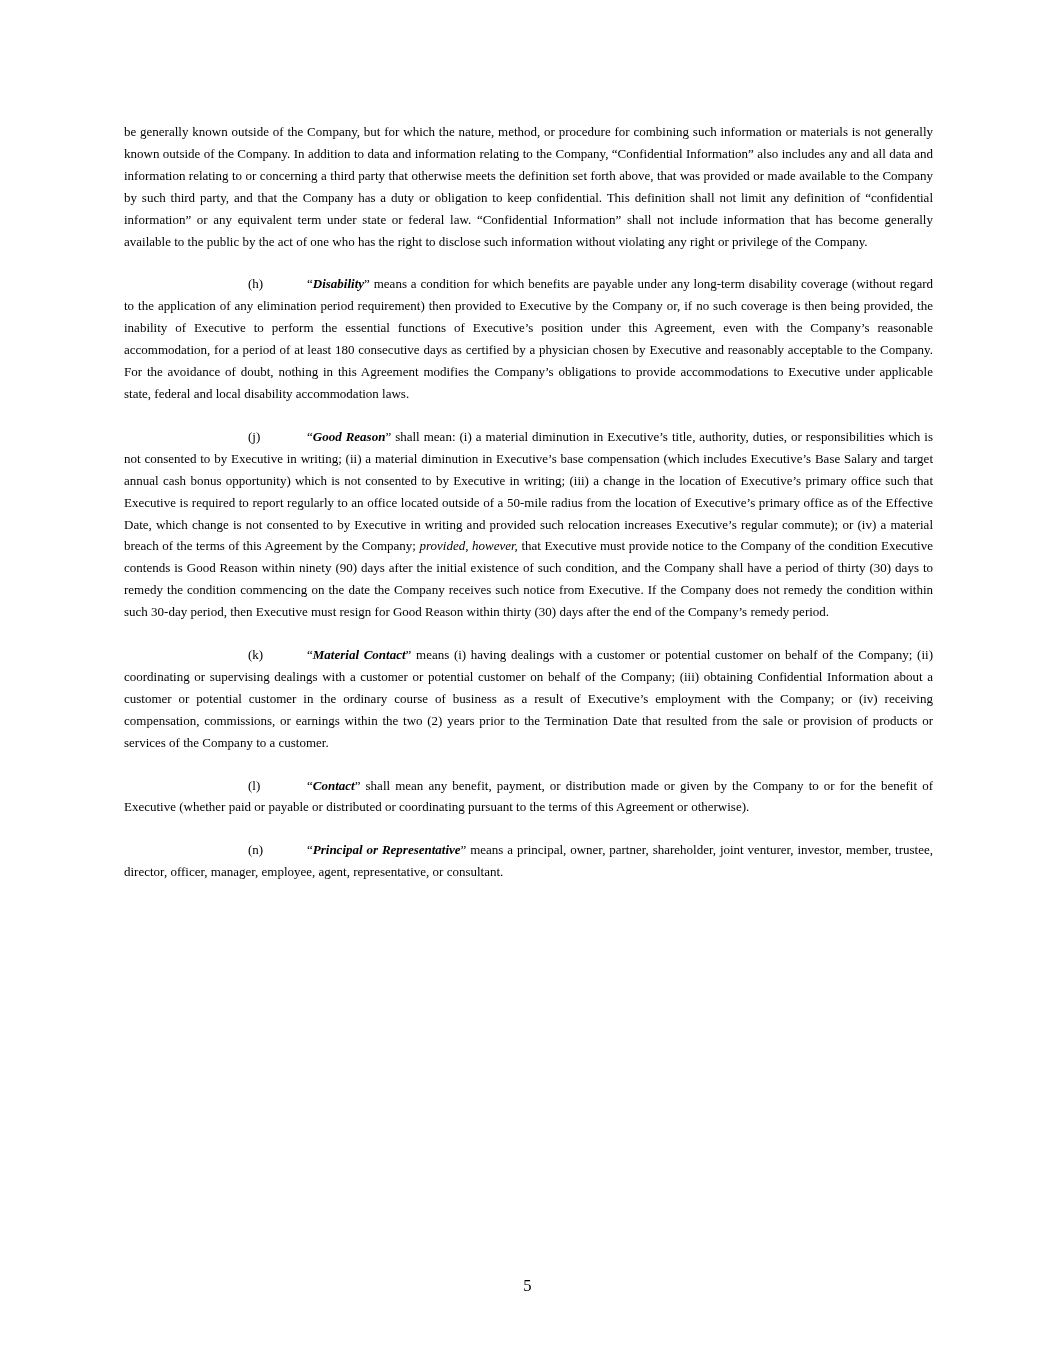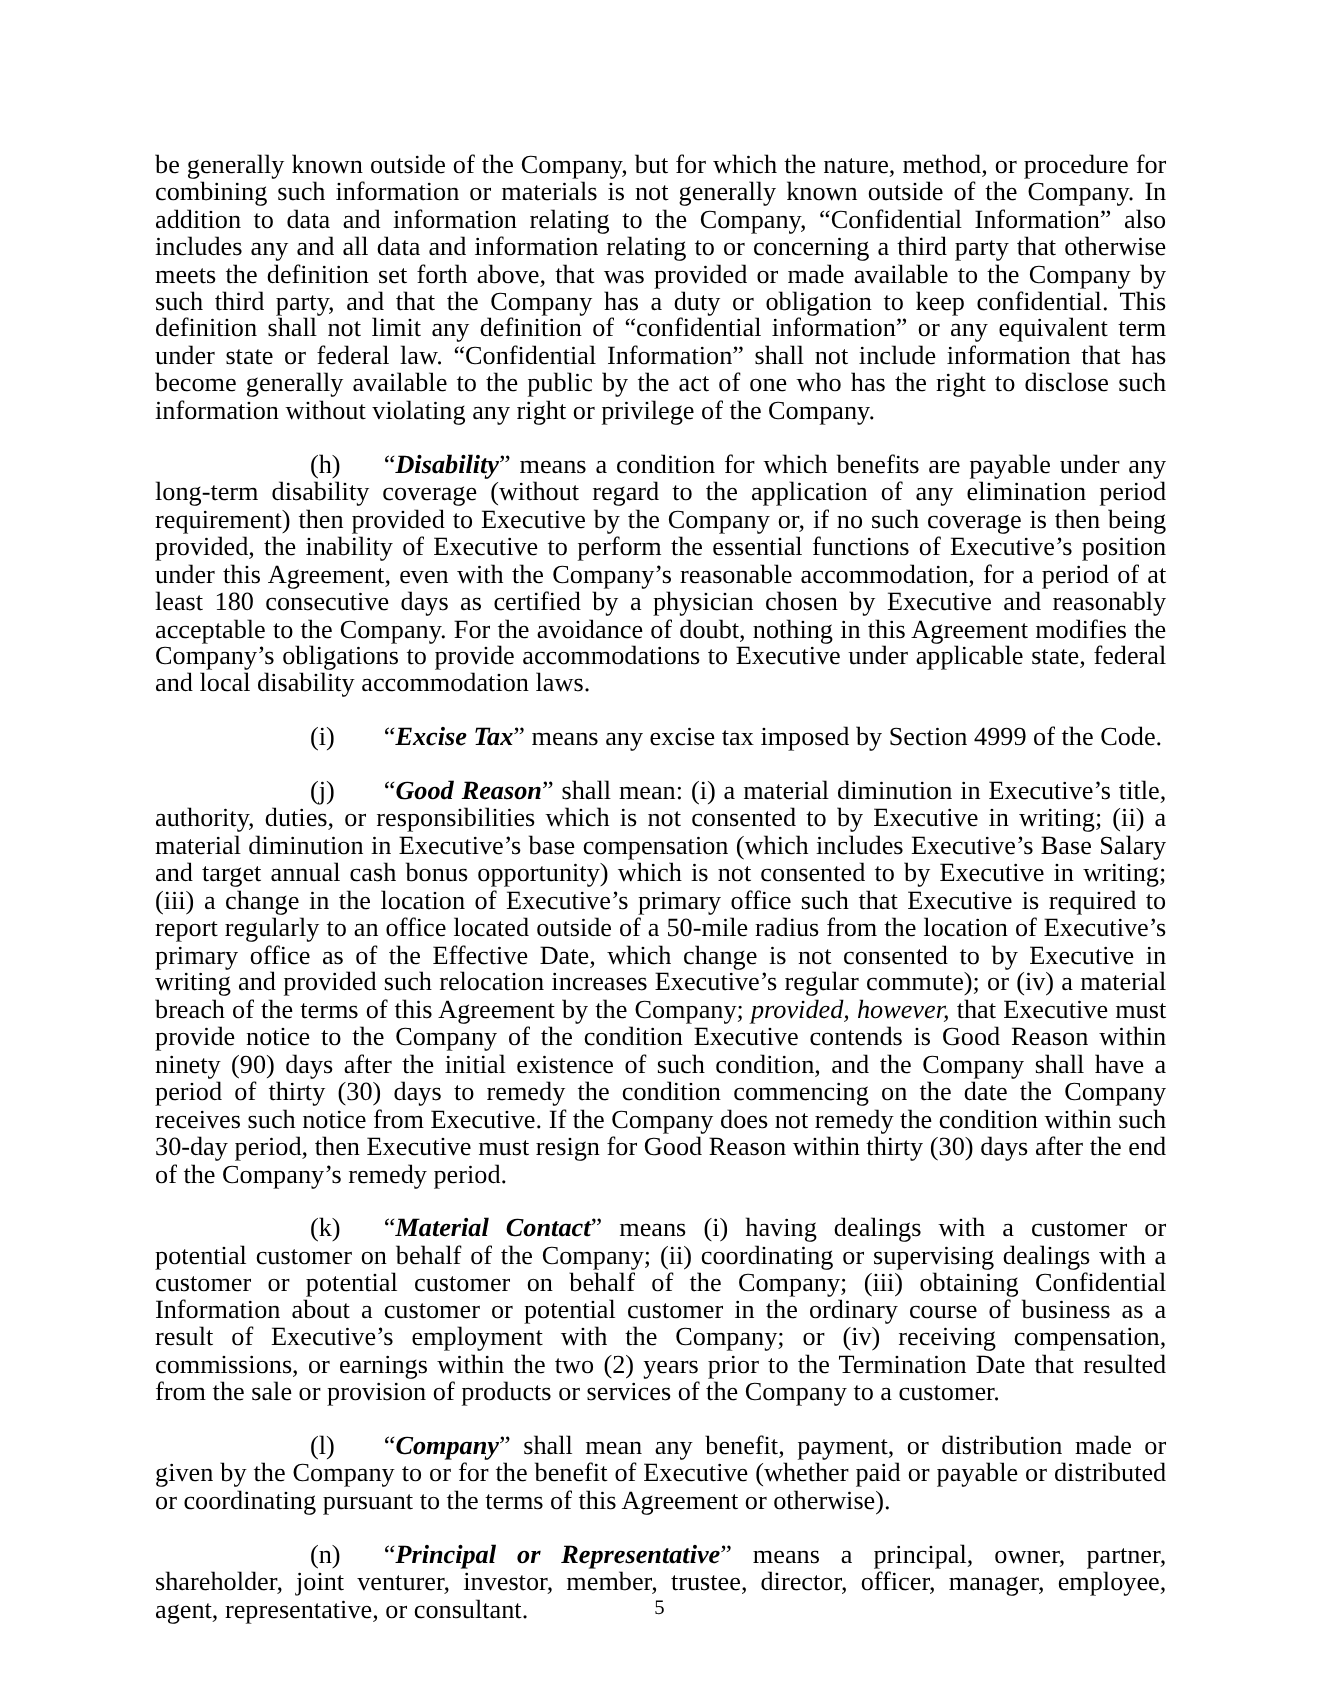--- a/index.html
+++ b/index.html
@@ -18,21 +18,21 @@
     overflow: hidden;
   }
   .content {
     position: absolute;
     top: 121px;
     left: 124px;
     width: 809px;
   }
   p.para {
     margin: 0 0 21px 0;
-    font-size: 21px;
+    font-size: 13px;
     line-height: 21.9px;
     text-align: justify;
     text-justify: inter-word;
   }
   p.para.indent {
     text-indent: 124px;
     margin-top: 11px;
   }
   .label {
     display: inline-block;
@@ -56,20 +56,19 @@
     color: #000000;
   }
 </style>
 </head>
 <body>
 
 <div class="page">
   <div class="content">
       <p class="para"><span>be generally known outside of the Company, but for which the nature, method, or procedure for combining such information or materials is not generally known outside of the Company. In addition to data and information relating to the Company, “Confidential Information” also includes any and all data and information relating to or concerning a third party that otherwise meets the definition set forth above, that was provided or made available to the Company by such third party, and that the Company has a duty or obligation to keep confidential. This definition shall not limit any definition of “confidential information” or any equivalent term under state or federal law. “Confidential Information” shall not include information that has become generally available to the public by the act of one who has the right to disclose such information without violating any right or privilege of the Company.</span></p>
       <p class="para indent"><span class="label">(h)</span><span>“</span><span class="run-bi">Disability</span><span>” means a condition for which benefits are payable under any long-term disability coverage (without regard to the application of any elimination period requirement) then provided to Executive by the Company or, if no such coverage is then being provided, the inability of Executive to perform the essential functions of Executive’s position under this Agreement, even with the Company’s reasonable accommodation, for a period of at least 180 consecutive days as certified by a physician chosen by Executive and reasonably acceptable to the Company. For the avoidance of doubt, nothing in this Agreement modifies the Company’s obligations to provide accommodations to Executive under applicable state, federal and local disability accommodation laws.</span></p>
-      <p class="para indent"><span class="label">(i)</span><span>“</span><span class="run-bi">Excise Tax</span><span>” means any excise tax imposed by Section 4999 of the Code.</span></p>
       <p class="para indent"><span class="label">(j)</span><span>“</span><span class="run-bi">Good Reason</span><span>” shall mean: (i) a material diminution in Executive’s title, authority, duties, or responsibilities which is not consented to by Executive in writing; (ii) a material diminution in Executive’s base compensation (which includes Executive’s Base Salary and target annual cash bonus opportunity) which is not consented to by Executive in writing; (iii) a change in the location of Executive’s primary office such that Executive is required to report regularly to an office located outside of a 50-mile radius from the location of Executive’s primary office as of the Effective Date, which change is not consented to by Executive in writing and provided such relocation increases Executive’s regular commute); or (iv) a material breach of the terms of this Agreement by the Company; </span><span class="run-i">provided, however,</span><span> that Executive must provide notice to the Company of the condition Executive contends is Good Reason within ninety (90) days after the initial existence of such condition, and the Company shall have a period of thirty (30) days to remedy the condition commencing on the date the Company receives such notice from Executive. If the Company does not remedy the condition within such 30-day period, then Executive must resign for Good Reason within thirty (30) days after the end of the Company’s remedy period.</span></p>
       <p class="para indent"><span class="label">(k)</span><span>“</span><span class="run-bi">Material Contact</span><span>” means (i) having dealings with a customer or potential customer on behalf of the Company; (ii) coordinating or supervising dealings with a customer or potential customer on behalf of the Company; (iii) obtaining Confidential Information about a customer or potential customer in the ordinary course of business as a result of Executive’s employment with the Company; or (iv) receiving compensation, commissions, or earnings within the two (2) years prior to the Termination Date that resulted from the sale or provision of products or services of the Company to a customer.</span></p>
-      <p class="para indent"><span class="label">(l)</span><span>“</span><span class="run-bi">Company</span><span>” shall mean any benefit, payment, or distribution made or given by the Company to or for the benefit of Executive (whether paid or payable or distributed or coordinating pursuant to the terms of this Agreement or otherwise).</span></p>
+      <p class="para indent"><span class="label">(l)</span><span>“</span><span class="run-bi">Contact</span><span>” shall mean any benefit, payment, or distribution made or given by the Company to or for the benefit of Executive (whether paid or payable or distributed or coordinating pursuant to the terms of this Agreement or otherwise).</span></p>
       <p class="para indent"><span class="label">(n)</span><span>“</span><span class="run-bi">Principal or Representative</span><span>” means a principal, owner, partner, shareholder, joint venturer, investor, member, trustee, director, officer, manager, employee, agent, representative, or consultant.</span></p>
     </div>
   <div class="page-number">5</div>
 </div>
 
 </body></html>

